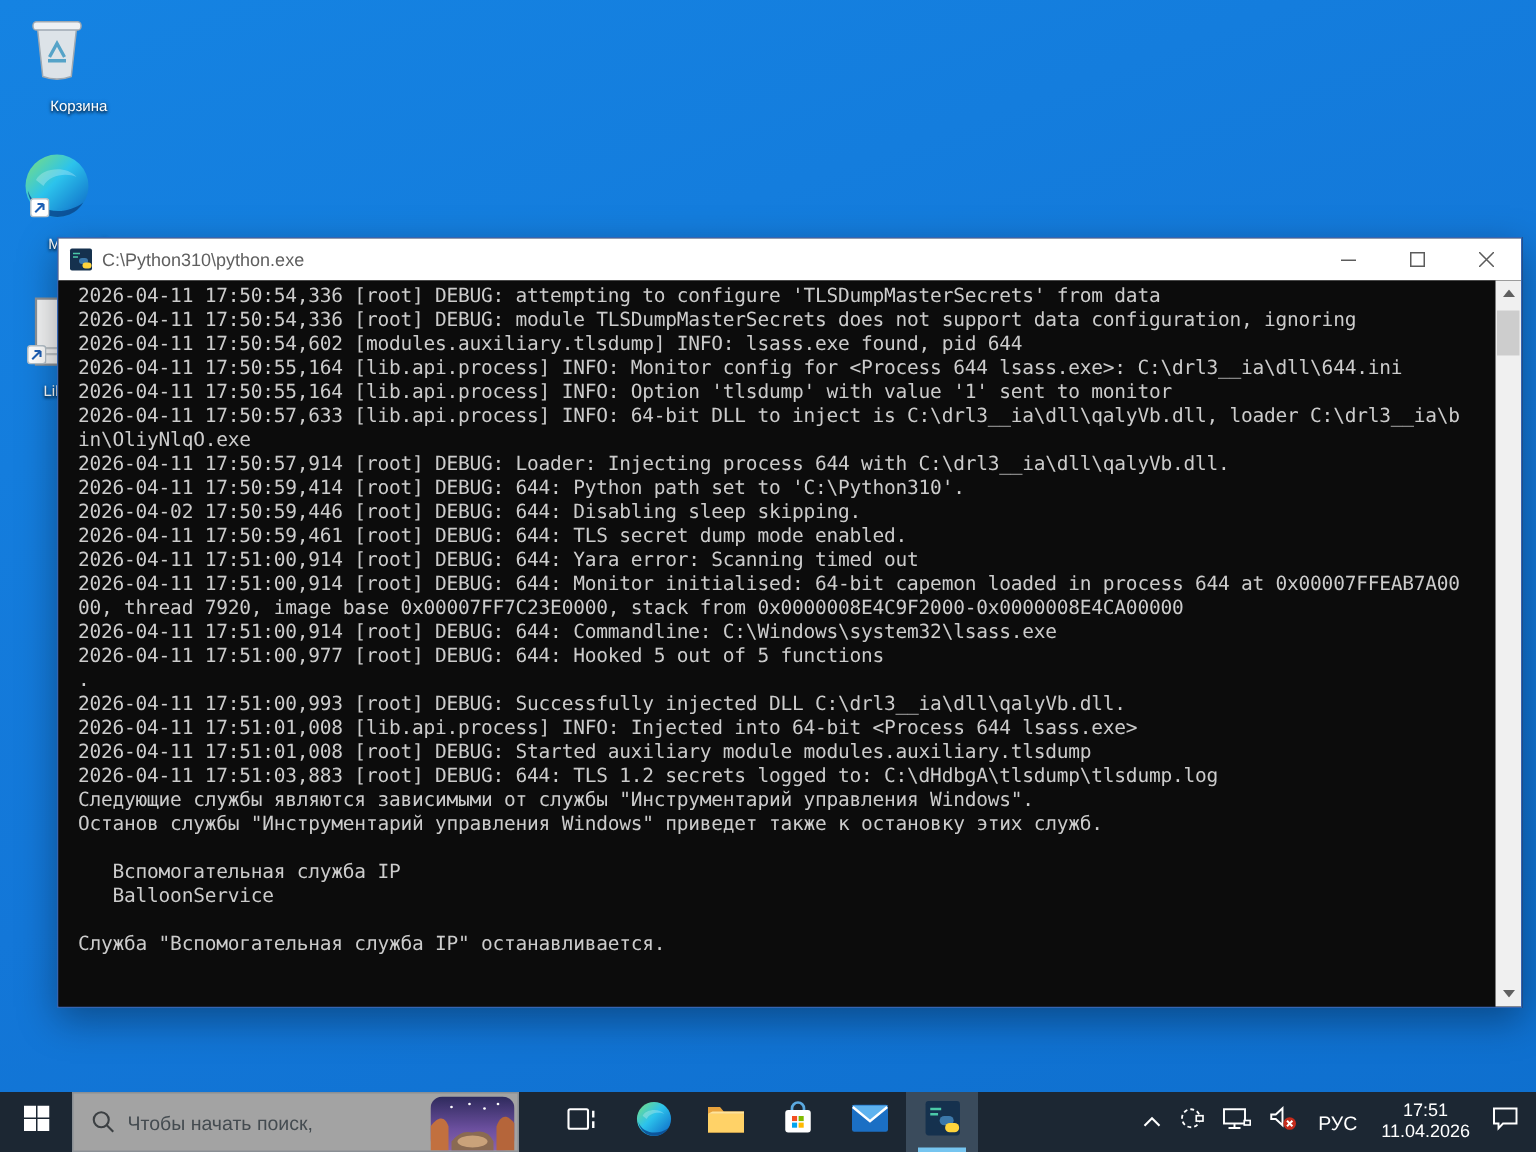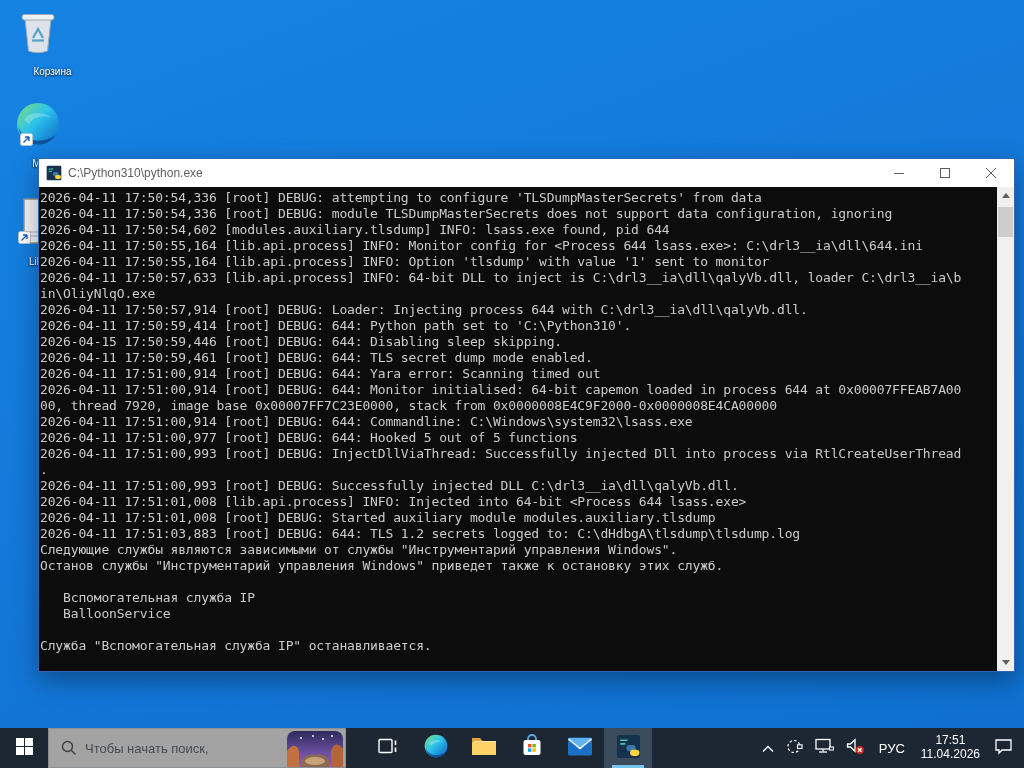--- a/index.html
+++ b/index.html
@@ -31,21 +31,21 @@
     position:absolute; left:0; top:0; right:0; height:28px;
     background:#ffffff; display:flex; align-items:center;
   }
   #console-title {
     font-size:12px; color:#5f5f5f; margin-left:6px; white-space:nowrap;
   }
   .cap-btns { position:absolute; right:0; top:0; height:28px; display:flex; }
   .cap-btn { width:46px; height:28px; display:flex; align-items:center; justify-content:center; }
   #console-body {
     position:absolute; left:0; top:28px; right:0; bottom:0;
-    background:#0c0c0c; padding:3px 0 0 1px; overflow:hidden;
+    background:#0c0c0c; padding:3px 0 0 13px; overflow:hidden;
   }
   .cline {
     height:16px; line-height:16px; white-space:pre;
     font-family:"DejaVu Sans Mono","Liberation Mono",monospace;
     font-size:13px; color:#cccccc; letter-spacing:-0.15px;
   }
   #console-scrollbar {
     position:absolute; right:0; top:28px; bottom:0; width:17px;
     background:#f0f0f0;
   }
@@ -176,28 +176,27 @@
     <div id="console-body">
       <div class="cline">2026-04-11 17:50:54,336 [root] DEBUG: attempting to configure 'TLSDumpMasterSecrets' from data</div>
       <div class="cline">2026-04-11 17:50:54,336 [root] DEBUG: module TLSDumpMasterSecrets does not support data configuration, ignoring</div>
       <div class="cline">2026-04-11 17:50:54,602 [modules.auxiliary.tlsdump] INFO: lsass.exe found, pid 644</div>
       <div class="cline">2026-04-11 17:50:55,164 [lib.api.process] INFO: Monitor config for &lt;Process 644 lsass.exe&gt;: C:\drl3__ia\dll\644.ini</div>
       <div class="cline">2026-04-11 17:50:55,164 [lib.api.process] INFO: Option 'tlsdump' with value '1' sent to monitor</div>
       <div class="cline">2026-04-11 17:50:57,633 [lib.api.process] INFO: 64-bit DLL to inject is C:\drl3__ia\dll\qalyVb.dll, loader C:\drl3__ia\b</div>
       <div class="cline">in\OliyNlqO.exe</div>
       <div class="cline">2026-04-11 17:50:57,914 [root] DEBUG: Loader: Injecting process 644 with C:\drl3__ia\dll\qalyVb.dll.</div>
       <div class="cline">2026-04-11 17:50:59,414 [root] DEBUG: 644: Python path set to 'C:\Python310'.</div>
-      <div class="cline">2026-04-15 17:50:59,446 [root] DEBUG: 644: Disabling sleep skipping.</div>
+      <div class="cline">2026-04-02 17:50:59,446 [root] DEBUG: 644: Disabling sleep skipping.</div>
       <div class="cline">2026-04-11 17:50:59,461 [root] DEBUG: 644: TLS secret dump mode enabled.</div>
       <div class="cline">2026-04-11 17:51:00,914 [root] DEBUG: 644: Yara error: Scanning timed out</div>
       <div class="cline">2026-04-11 17:51:00,914 [root] DEBUG: 644: Monitor initialised: 64-bit capemon loaded in process 644 at 0x00007FFEAB7A00</div>
       <div class="cline">00, thread 7920, image base 0x00007FF7C23E0000, stack from 0x0000008E4C9F2000-0x0000008E4CA00000</div>
       <div class="cline">2026-04-11 17:51:00,914 [root] DEBUG: 644: Commandline: C:\Windows\system32\lsass.exe</div>
       <div class="cline">2026-04-11 17:51:00,977 [root] DEBUG: 644: Hooked 5 out of 5 functions</div>
-      <div class="cline">2026-04-11 17:51:00,993 [root] DEBUG: InjectDllViaThread: Successfully injected Dll into process via RtlCreateUserThread</div>
       <div class="cline">.</div>
       <div class="cline">2026-04-11 17:51:00,993 [root] DEBUG: Successfully injected DLL C:\drl3__ia\dll\qalyVb.dll.</div>
       <div class="cline">2026-04-11 17:51:01,008 [lib.api.process] INFO: Injected into 64-bit &lt;Process 644 lsass.exe&gt;</div>
       <div class="cline">2026-04-11 17:51:01,008 [root] DEBUG: Started auxiliary module modules.auxiliary.tlsdump</div>
       <div class="cline">2026-04-11 17:51:03,883 [root] DEBUG: 644: TLS 1.2 secrets logged to: C:\dHdbgA\tlsdump\tlsdump.log</div>
       <div class="cline">Следующие службы являются зависимыми от службы "Инструментарий управления Windows".</div>
       <div class="cline">Останов службы "Инструментарий управления Windows" приведет также к остановку этих служб.</div>
       <div class="cline"></div>
       <div class="cline">   Вспомогательная служба IP</div>
       <div class="cline">   BalloonService</div>

